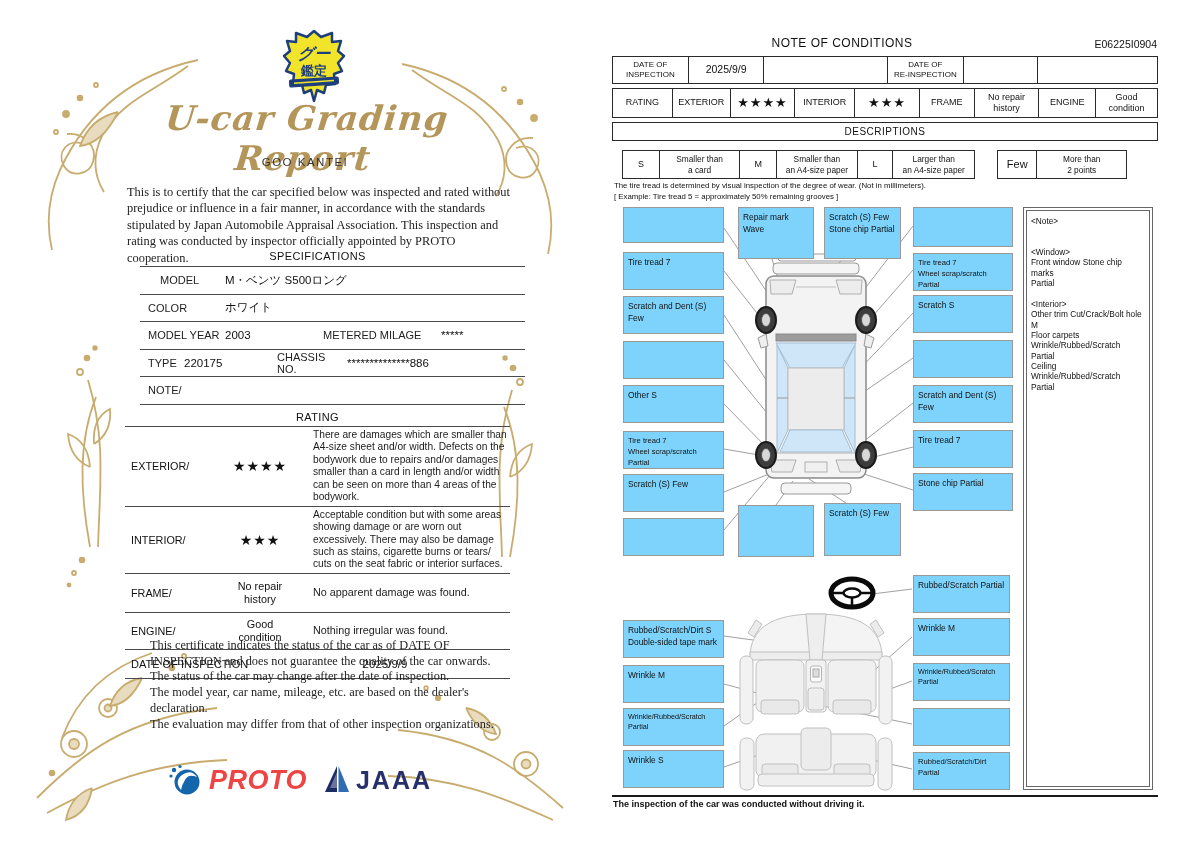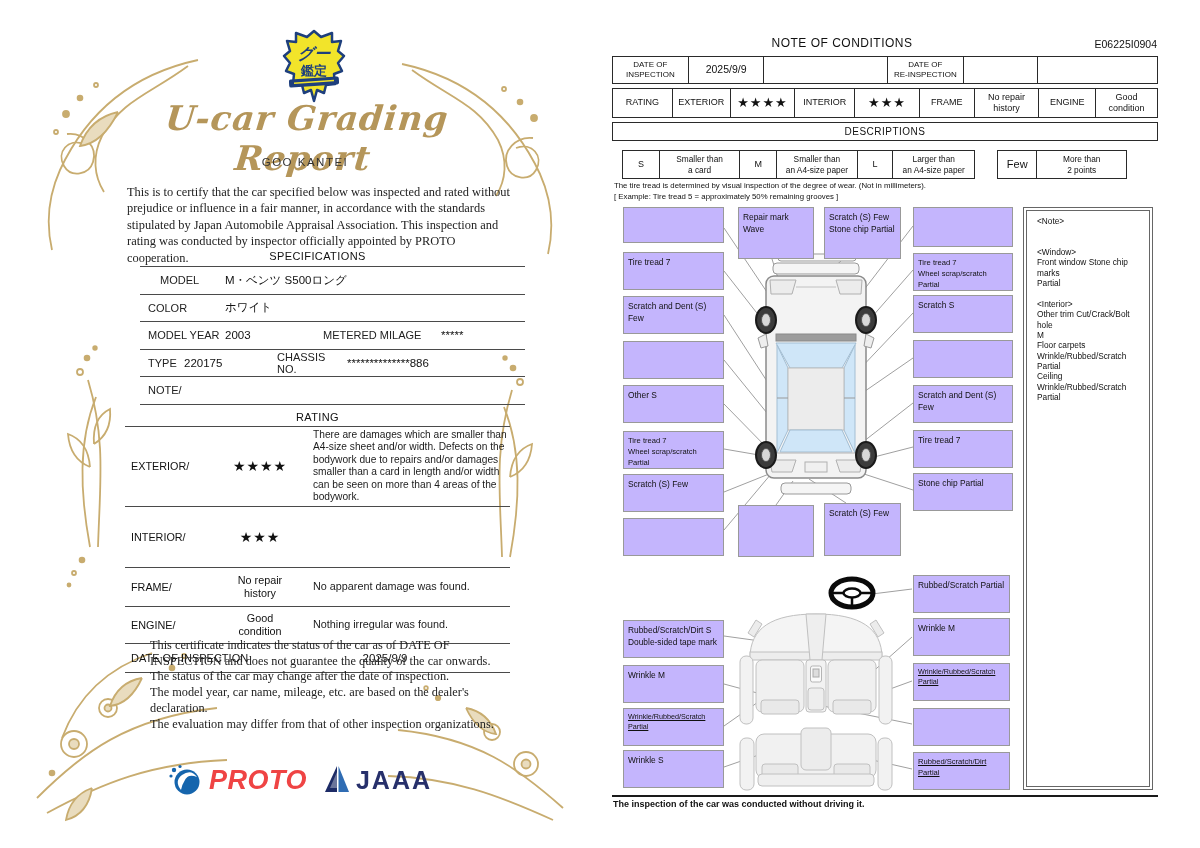--- a/index.html
+++ b/index.html
@@ -48,26 +48,26 @@
   .bcell{display:flex;align-items:center;justify-content:center;text-align:center;
       border-right:1.5px solid #2a2a2a;box-sizing:border-box;height:100%;
       font-size:8px;line-height:1.25;color:#111;}
   .bcell:last-child{border-right:none;}
   .bcell.big{font-size:10.5px;}
   .bcell.stars{font-size:13px;letter-spacing:1px;}
   .desc-bar{position:absolute;left:12px;top:122px;width:546px;height:19px;
       border:1.5px solid #2a2a2a;box-sizing:border-box;display:flex;align-items:center;
       justify-content:center;font-size:10px;letter-spacing:.5px;}
   .tire-note{position:absolute;left:14px;top:181px;font-size:7.8px;line-height:1.35;color:#111;}
-  .cbox{position:absolute;border:1px solid #999;background:#c4b5fd;font-size:8.4px;
+  .cbox{position:absolute;border:1px solid #999;background:#7dd3fc;font-size:8.4px;
       padding:3px 4px;box-sizing:border-box;white-space:pre-line;line-height:1.45;color:#111;}
-  .cbox.small{font-size:7.2px;text-decoration:underline;}
+  .cbox.small{font-size:7.2px;}
   .note-panel{position:absolute;left:423px;top:207px;width:130px;height:583px;
       border:1px solid #666;outline:1px solid #666;outline-offset:-4px;box-sizing:border-box;
-      background:#fff;font-size:8.3px;line-height:1.25;padding:8px 13px;white-space:pre-line;color:#111;}
+      background:#fff;font-size:8.3px;line-height:1.25;padding:8px 7px;white-space:pre-line;color:#111;}
   .rp-footer-rule{position:absolute;left:12px;top:795px;width:546px;border-top:2px solid #1a1a1a;}
   .rp-footer{position:absolute;left:13px;top:799px;font-size:9px;font-weight:600;color:#111;}
   .overlay{position:absolute;left:0;top:0;pointer-events:none;}
 </style>
 </head>
 <body>
 
 <div class="canvas">
 
   <div class="left-page">
@@ -191,20 +191,21 @@
 
     <div class="rating-table">
       <div class="rat-row" style="min-height:57px">
         <span class="r-label">EXTERIOR/</span>
         <span class="r-value stars">★★★★</span>
         <span class="r-desc">There are damages which are smaller than A4-size sheet and/or width. Defects on the bodywork due to repairs and/or damages smaller than a card in length and/or width can be seen on more than 4 areas of the bodywork.</span>
       </div>
       <div class="rat-row" style="min-height:56px">
         <span class="r-label">INTERIOR/</span>
         <span class="r-value stars">★★★</span>
+        <span class="r-desc">Acceptable condition but with some areas showing damage or are worn out excessively. There may also be damage such as stains, cigarette burns or tears/ cuts on the seat fabric or interior surfaces.</span>
       </div>
       <div class="rat-row" style="min-height:34px">
         <span class="r-label">FRAME/</span>
         <span class="r-value pre">No repair
 history</span>
         <span class="r-desc" style="font-size:10.8px">No apparent damage was found.</span>
       </div>
       <div class="rat-row" style="min-height:32px">
         <span class="r-label">ENGINE/</span>
         <span class="r-value pre">Good

